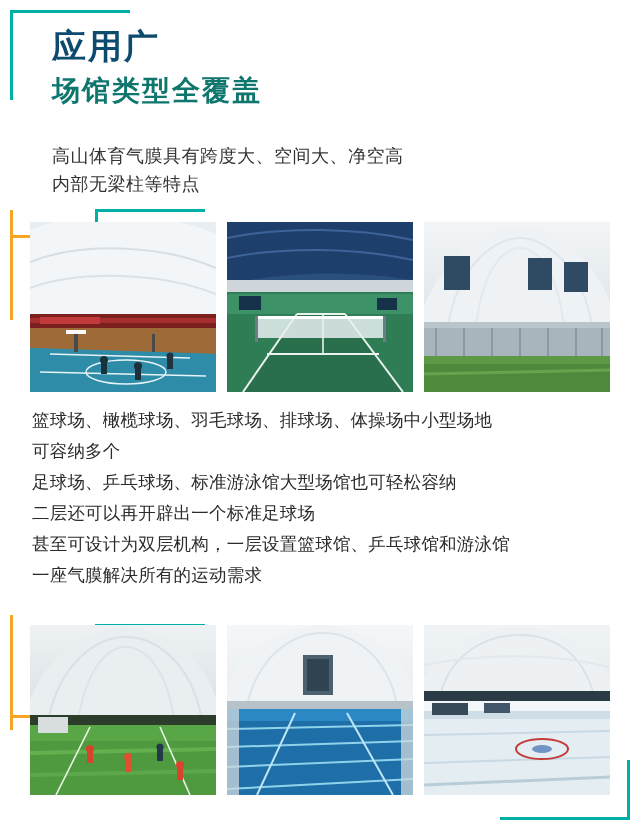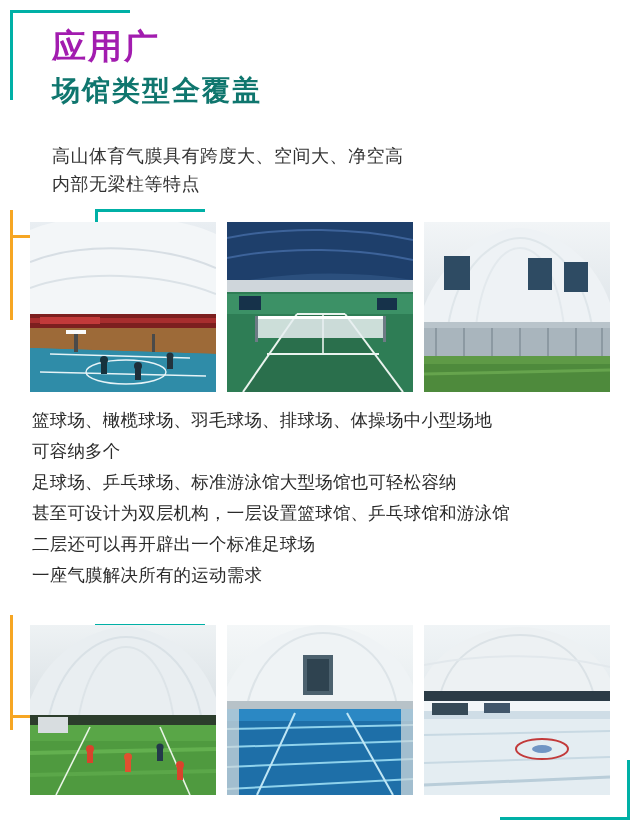--- a/index.html
+++ b/index.html
@@ -68,21 +68,21 @@
   
   .headings {
     position: absolute;
     left: 52px;
     top: 24px;
     width: 540px;
   }
   .title-1 {
     font-size: 34px;
     font-weight: bold;
-    color: #a21caf;
+    color: #0c4a6e;
     letter-spacing: 2px;
     line-height: 44px;
     margin: 0;
   }
   .title-2 {
     font-size: 28px;
     font-weight: bold;
     color: #0f766e;
     letter-spacing: 2px;
     line-height: 46px;
@@ -257,22 +257,22 @@
         <rect x="0" y="134" width="186" height="8" fill="#5e9a46"></rect>
         <path d="M0,152 L186,148" stroke="#66a44d" stroke-width="3"></path>
       </svg>
     </div>
   </div>
 
   <div class="body-text">
     <p>篮球场、橄榄球场、羽毛球场、排球场、体操场中小型场地</p>
     <p>可容纳多个</p>
     <p>足球场、乒乓球场、标准游泳馆大型场馆也可轻松容纳</p>
+    <p>二层还可以再开辟出一个标准足球场</p>
     <p>甚至可设计为双层机构，一层设置篮球馆、乒乓球馆和游泳馆</p>
-    <p>二层还可以再开辟出一个标准足球场</p>
     <p>一座气膜解决所有的运动需求</p>
   </div>
 
   <div class="photo-row row2">
 
     <div class="photo">
       <svg width="186" height="170" viewBox="0 0 186 170">
         <defs>
           <linearGradient id="g2a" x1="0" y1="0" x2="0" y2="1">
             <stop offset="0" stop-color="#eef2f4"></stop>

